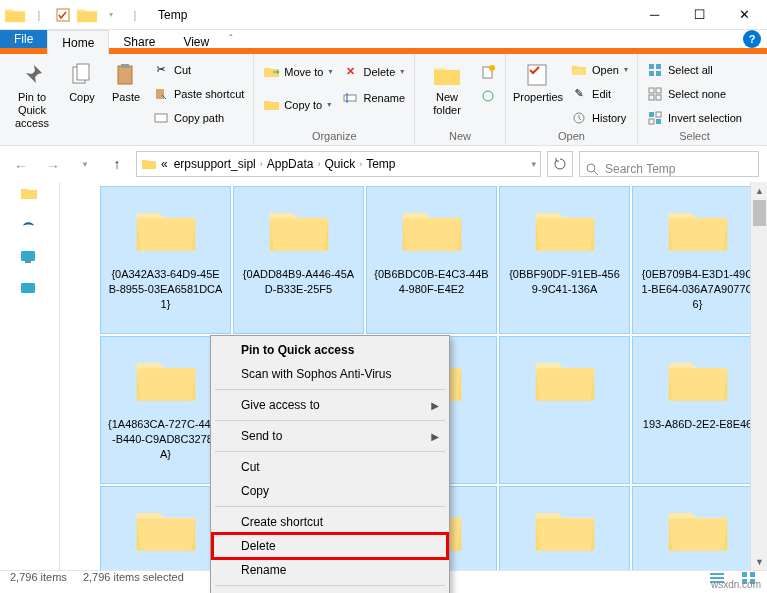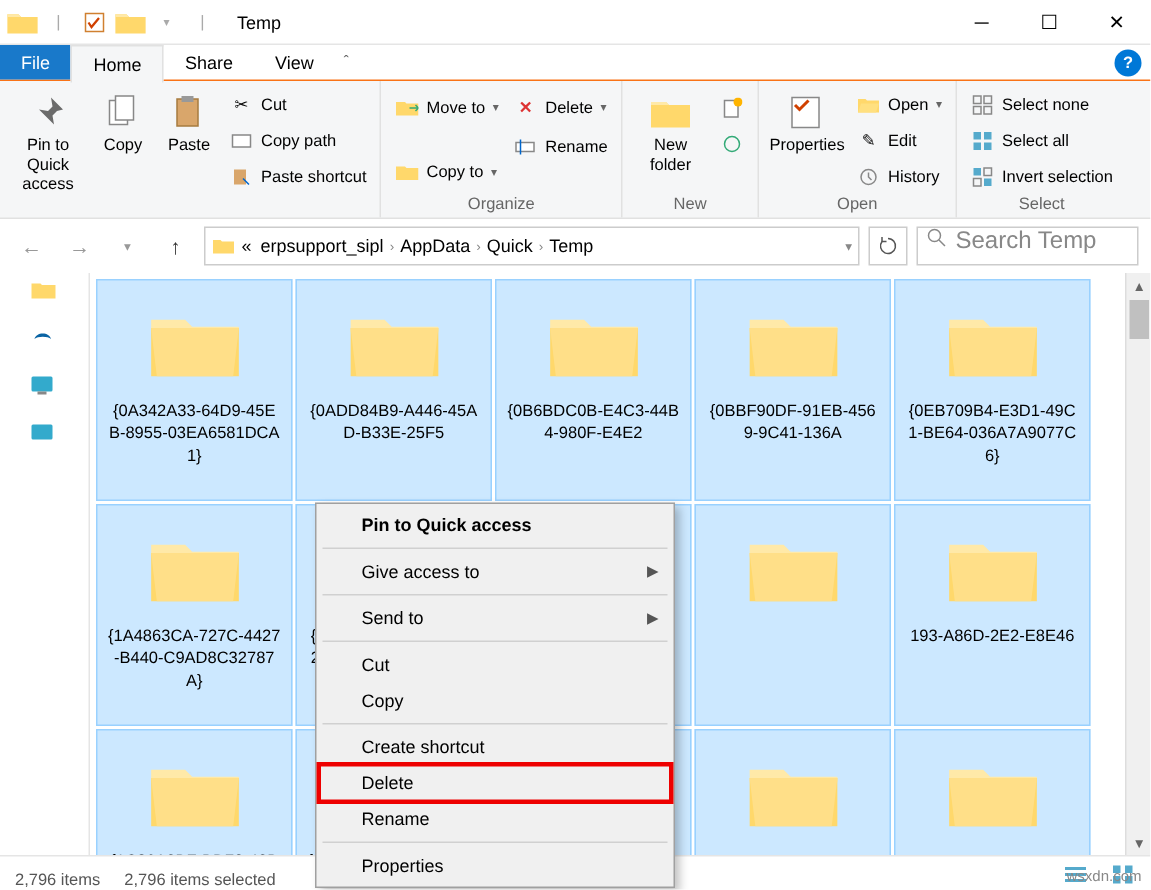--- a/index.html
+++ b/index.html
@@ -3,21 +3,21 @@
 <meta charset="utf-8">
 <style>
 * { box-sizing: border-box; margin: 0; padding: 0; font-family: "Segoe UI", Arial, sans-serif; }
 body { width: 767px; height: 593px; overflow: hidden; background: #fff; font-size: 11px; position: relative; }
 .titlebar { height: 30px; display: flex; align-items: center; border-bottom: 1px solid #e5e5e5; }
 .titlebar .qat { display: flex; align-items: center; padding: 0 4px; gap: 2px; }
 .titlebar .qat .icon-btn { width: 22px; height: 22px; display: flex; align-items: center; justify-content: center; }
 .titlebar .title { flex: 1; padding-left: 8px; font-size: 12px; }
 .titlebar .winbtns { display: flex; }
 .titlebar .winbtns div { width: 45px; height: 30px; display: flex; align-items: center; justify-content: center; font-size: 13px; }
-.menubar { height: 24px; display: flex; align-items: stretch; background: #fff; border-bottom: 1px solid #f97316; position: relative; }
+.menubar { height: 24px; display: flex; align-items: stretch; background: #fff; border-bottom: 6px solid #f97316; position: relative; }
 .menubar .file { background: #1979ca; color: #fff; padding: 0 14px; display: flex; align-items: center; font-size: 12px; }
 .menubar .tab { padding: 12px 14px; display: flex; align-items: center; font-size: 12px; }
 .menubar .tab.active { background: #f5f6f7; border-top: 1px solid #e1e1e1; border-left: 1px solid #e1e1e1; border-right: 1px solid #e1e1e1; }
 .menubar .help { margin-left: auto; width: 18px; height: 18px; border-radius: 50%; background: #0078d7; color: #fff; display: flex; align-items: center; justify-content: center; margin-right: 6px; align-self: center; font-weight: bold; font-size: 11px; }
 .menubar .chev { align-self: center; padding: 0 6px; color: #666; font-size: 10px; }
 .ribbon { height: 92px; background: #f5f6f7; display: flex; border-bottom: 1px solid #e1e1e1; }
 .rgroup { border-right: 1px solid #e1e1e1; display: flex; flex-direction: column; padding: 3px 6px 0; }
 .rgroup .body { flex: 1; display: flex; align-items: flex-start; gap: 4px; }
 .rgroup .label { text-align: center; color: #666; font-size: 11px; padding: 2px 0 3px; }
 .bigbtn { display: flex; flex-direction: column; align-items: center; width: 52px; padding-top: 4px; font-size: 11px; text-align: center; line-height: 1.2; }
@@ -25,29 +25,29 @@
 .smallbtns { display: flex; flex-direction: column; gap: 3px; padding-top: 2px; }
 .smallbtn { display: flex; align-items: center; gap: 5px; font-size: 11px; height: 21px; padding: 0 3px; white-space: nowrap; }
 .smallbtn .sicon { width: 16px; height: 16px; display: flex; align-items: center; justify-content: center; }
 .addrbar { height: 36px; display: flex; align-items: center; padding: 4px 8px; gap: 6px; }
 .navbtn { width: 26px; height: 26px; display: flex; align-items: center; justify-content: center; color: #999; font-size: 14px; }
 .navbtn.dark { color: #333; }
 .breadcrumb { flex: 1; height: 26px; border: 1px solid #ccc; display: flex; align-items: center; padding: 0 4px; gap: 2px; font-size: 12px; }
 .breadcrumb .crumb { padding: 0 2px; }
 .breadcrumb .sep { color: #888; font-size: 9px; }
 .refresh { width: 26px; height: 26px; border: 1px solid #ccc; display: flex; align-items: center; justify-content: center; }
-.search { width: 148px; height: 26px; border: 1px solid #ccc; display: flex; align-items: flex-start; padding: 0 6px; color: #888; gap: 6px; font-size: 16px; }
+.search { width: 180px; height: 26px; border: 1px solid #ccc; display: flex; align-items: flex-end; padding: 0 6px; color: #888; gap: 6px; font-size: 12px; }
 .content { display: flex; height: 388px; }
 .navpane { width: 60px; border-right: 1px solid #e5e5e5; overflow: hidden; padding: 4px; display: flex; flex-direction: column; gap: 16px; }
 .navpane .navitem { width: 24px; height: 16px; margin-left: 16px; }
-.filegrid { flex: 1; display: flex; flex-wrap: wrap; align-content: flex-start; overflow: hidden; padding: 4px; gap: 2px; }
+.filegrid { flex: 1; display: flex; flex-wrap: wrap; align-content: flex-start; overflow: hidden; padding: 4px; gap: 2px; justify-content: flex-end; }
 .fileitem { width: 131px; height: 148px; background: #cce8ff; border: 1px solid #99d1ff; display: flex; flex-direction: column; align-items: center; padding: 6px 4px; }
 .fileitem .ficon { width: 66px; height: 52px; margin: 12px 0 10px; }
 .fileitem .fname { font-size: 11px; text-align: center; line-height: 1.35; word-break: break-all; padding: 0 3px; }
-.statusbar { height: 23px; border-top: 1px solid #e5e5e5; display: flex; align-items: flex-end; padding: 0 10px; gap: 16px; font-size: 11px; color: #555; }
+.statusbar { height: 23px; border-top: 1px solid #e5e5e5; display: flex; align-items: flex-start; padding: 0 10px; gap: 16px; font-size: 11px; color: #555; }
 .statusbar .spacer { flex: 1; }
 .watermark { position: absolute; right: 6px; bottom: 3px; font-size: 10px; color: #888; }
 
 .folder-svg { width: 100%; height: 100%; }
 .context-menu { position: absolute; left: 210px; top: 335px; width: 240px; background: #f0f0f0; border: 1px solid #a0a0a0; box-shadow: 3px 3px 6px rgba(0,0,0,0.25); padding: 2px; font-size: 12px; }
 .context-menu .mitem { height: 24px; display: flex; align-items: center; padding: 0 22px 0 28px; position: relative; }
 .context-menu .mitem.bold { font-weight: 600; }
 .context-menu .msep { height: 1px; background: #d0d0d0; margin: 3px 2px; }
 .context-menu .arrow { position: absolute; right: 8px; font-size: 10px; color: #555; }
 .context-menu .highlight { outline: 3px solid #e00; outline-offset: -1px; }
@@ -129,41 +129,41 @@
         <span>Paste</span>
       </div>
       <div class="smallbtns">
         <div class="smallbtn">
             <div class="sicon">✂</div>
             <span>Cut</span>
           </div>
         <div class="smallbtn">
             <div class="sicon">
               <svg width="14" height="14">
-                <rect x="1" y="3" width="12" height="8" fill="#fff" stroke="#888"></rect>
-              </svg>
-            </div>
-            <span>Copy path</span>
-          </div>
-        <div class="smallbtn">
-            <div class="sicon">
-              <svg width="14" height="14">
                 <rect x="2" y="2" width="8" height="10" fill="#d9a66b"></rect>
                 <path d="M8 8l4 4" stroke="#06c"></path>
               </svg>
             </div>
             <span>Paste shortcut</span>
           </div>
+        <div class="smallbtn">
+            <div class="sicon">
+              <svg width="14" height="14">
+                <rect x="1" y="3" width="12" height="8" fill="#fff" stroke="#888"></rect>
+              </svg>
+            </div>
+            <span>Copy path</span>
+          </div>
       </div>
     </div>
   </div>
 
   <div class="rgroup">
     <div class="body">
-      <div class="smallbtns" style="gap:22px;padding-top:4px">
+      <div class="smallbtns" style="gap:12px;padding-top:4px">
         <div class="smallbtn">
             <div class="sicon">
               <svg width="18" height="14">
                 <path fill="#ffd86b" d="M1 3h6l1 1h8v8H1z"></path>
                 <path d="M10 7h6m-2-2 2 2-2 2" stroke="#3a7" fill="none"></path>
               </svg>
             </div>
             <span>Move to</span> 
             <span style="font-size:8px;color:#666">▾</span>
           </div>
@@ -268,38 +268,38 @@
     </div>
     <div class="label">Open</div>
   </div>
 
   <div class="rgroup" style="border-right:none">
     <div class="body">
       <div class="smallbtns">
         <div class="smallbtn">
             <div class="sicon">
               <svg width="14" height="14">
+                <rect x="1" y="1" width="5" height="5" fill="#5ac"></rect>
+                <rect x="8" y="1" width="5" height="5" fill="#5ac"></rect>
+                <rect x="1" y="8" width="5" height="5" fill="#5ac"></rect>
+                <rect x="8" y="8" width="5" height="5" fill="#5ac"></rect>
+              </svg>
+            </div>
+            <span>Select all</span>
+          </div>
+        <div class="smallbtn">
+            <div class="sicon">
+              <svg width="14" height="14">
                 <rect x="1" y="1" width="5" height="5" fill="none" stroke="#888"></rect>
                 <rect x="8" y="1" width="5" height="5" fill="none" stroke="#888"></rect>
                 <rect x="1" y="8" width="5" height="5" fill="none" stroke="#888"></rect>
                 <rect x="8" y="8" width="5" height="5" fill="none" stroke="#888"></rect>
               </svg>
             </div>
             <span>Select none</span>
-          </div>
-        <div class="smallbtn">
-            <div class="sicon">
-              <svg width="14" height="14">
-                <rect x="1" y="1" width="5" height="5" fill="#5ac"></rect>
-                <rect x="8" y="1" width="5" height="5" fill="#5ac"></rect>
-                <rect x="1" y="8" width="5" height="5" fill="#5ac"></rect>
-                <rect x="8" y="8" width="5" height="5" fill="#5ac"></rect>
-              </svg>
-            </div>
-            <span>Select all</span>
           </div>
         <div class="smallbtn">
             <div class="sicon">
               <svg width="14" height="14">
                 <rect x="1" y="1" width="5" height="5" fill="#5ac"></rect>
                 <rect x="8" y="1" width="5" height="5" fill="none" stroke="#888"></rect>
                 <rect x="1" y="8" width="5" height="5" fill="none" stroke="#888"></rect>
                 <rect x="8" y="8" width="5" height="5" fill="#5ac"></rect>
               </svg>
             </div>
@@ -487,20 +487,21 @@
 </div>
 
 <div class="scrollbar-v">
   <div class="arr" style="top:0">▲</div>
   <div class="thumb"></div>
   <div class="arr" style="bottom:0">▼</div>
 </div>
 
 <div class="context-menu">
   <div class="mitem bold">Pin to Quick access</div>
+  <div class="mitem">Scan with Sophos Anti-Virus</div>
   <div class="msep"></div>
   <div class="mitem">
       <span>Give access to</span>
       <span class="arrow">▶</span>
     </div>
   <div class="msep"></div>
   <div class="mitem">
       <span>Send to</span>
       <span class="arrow">▶</span>
     </div>

